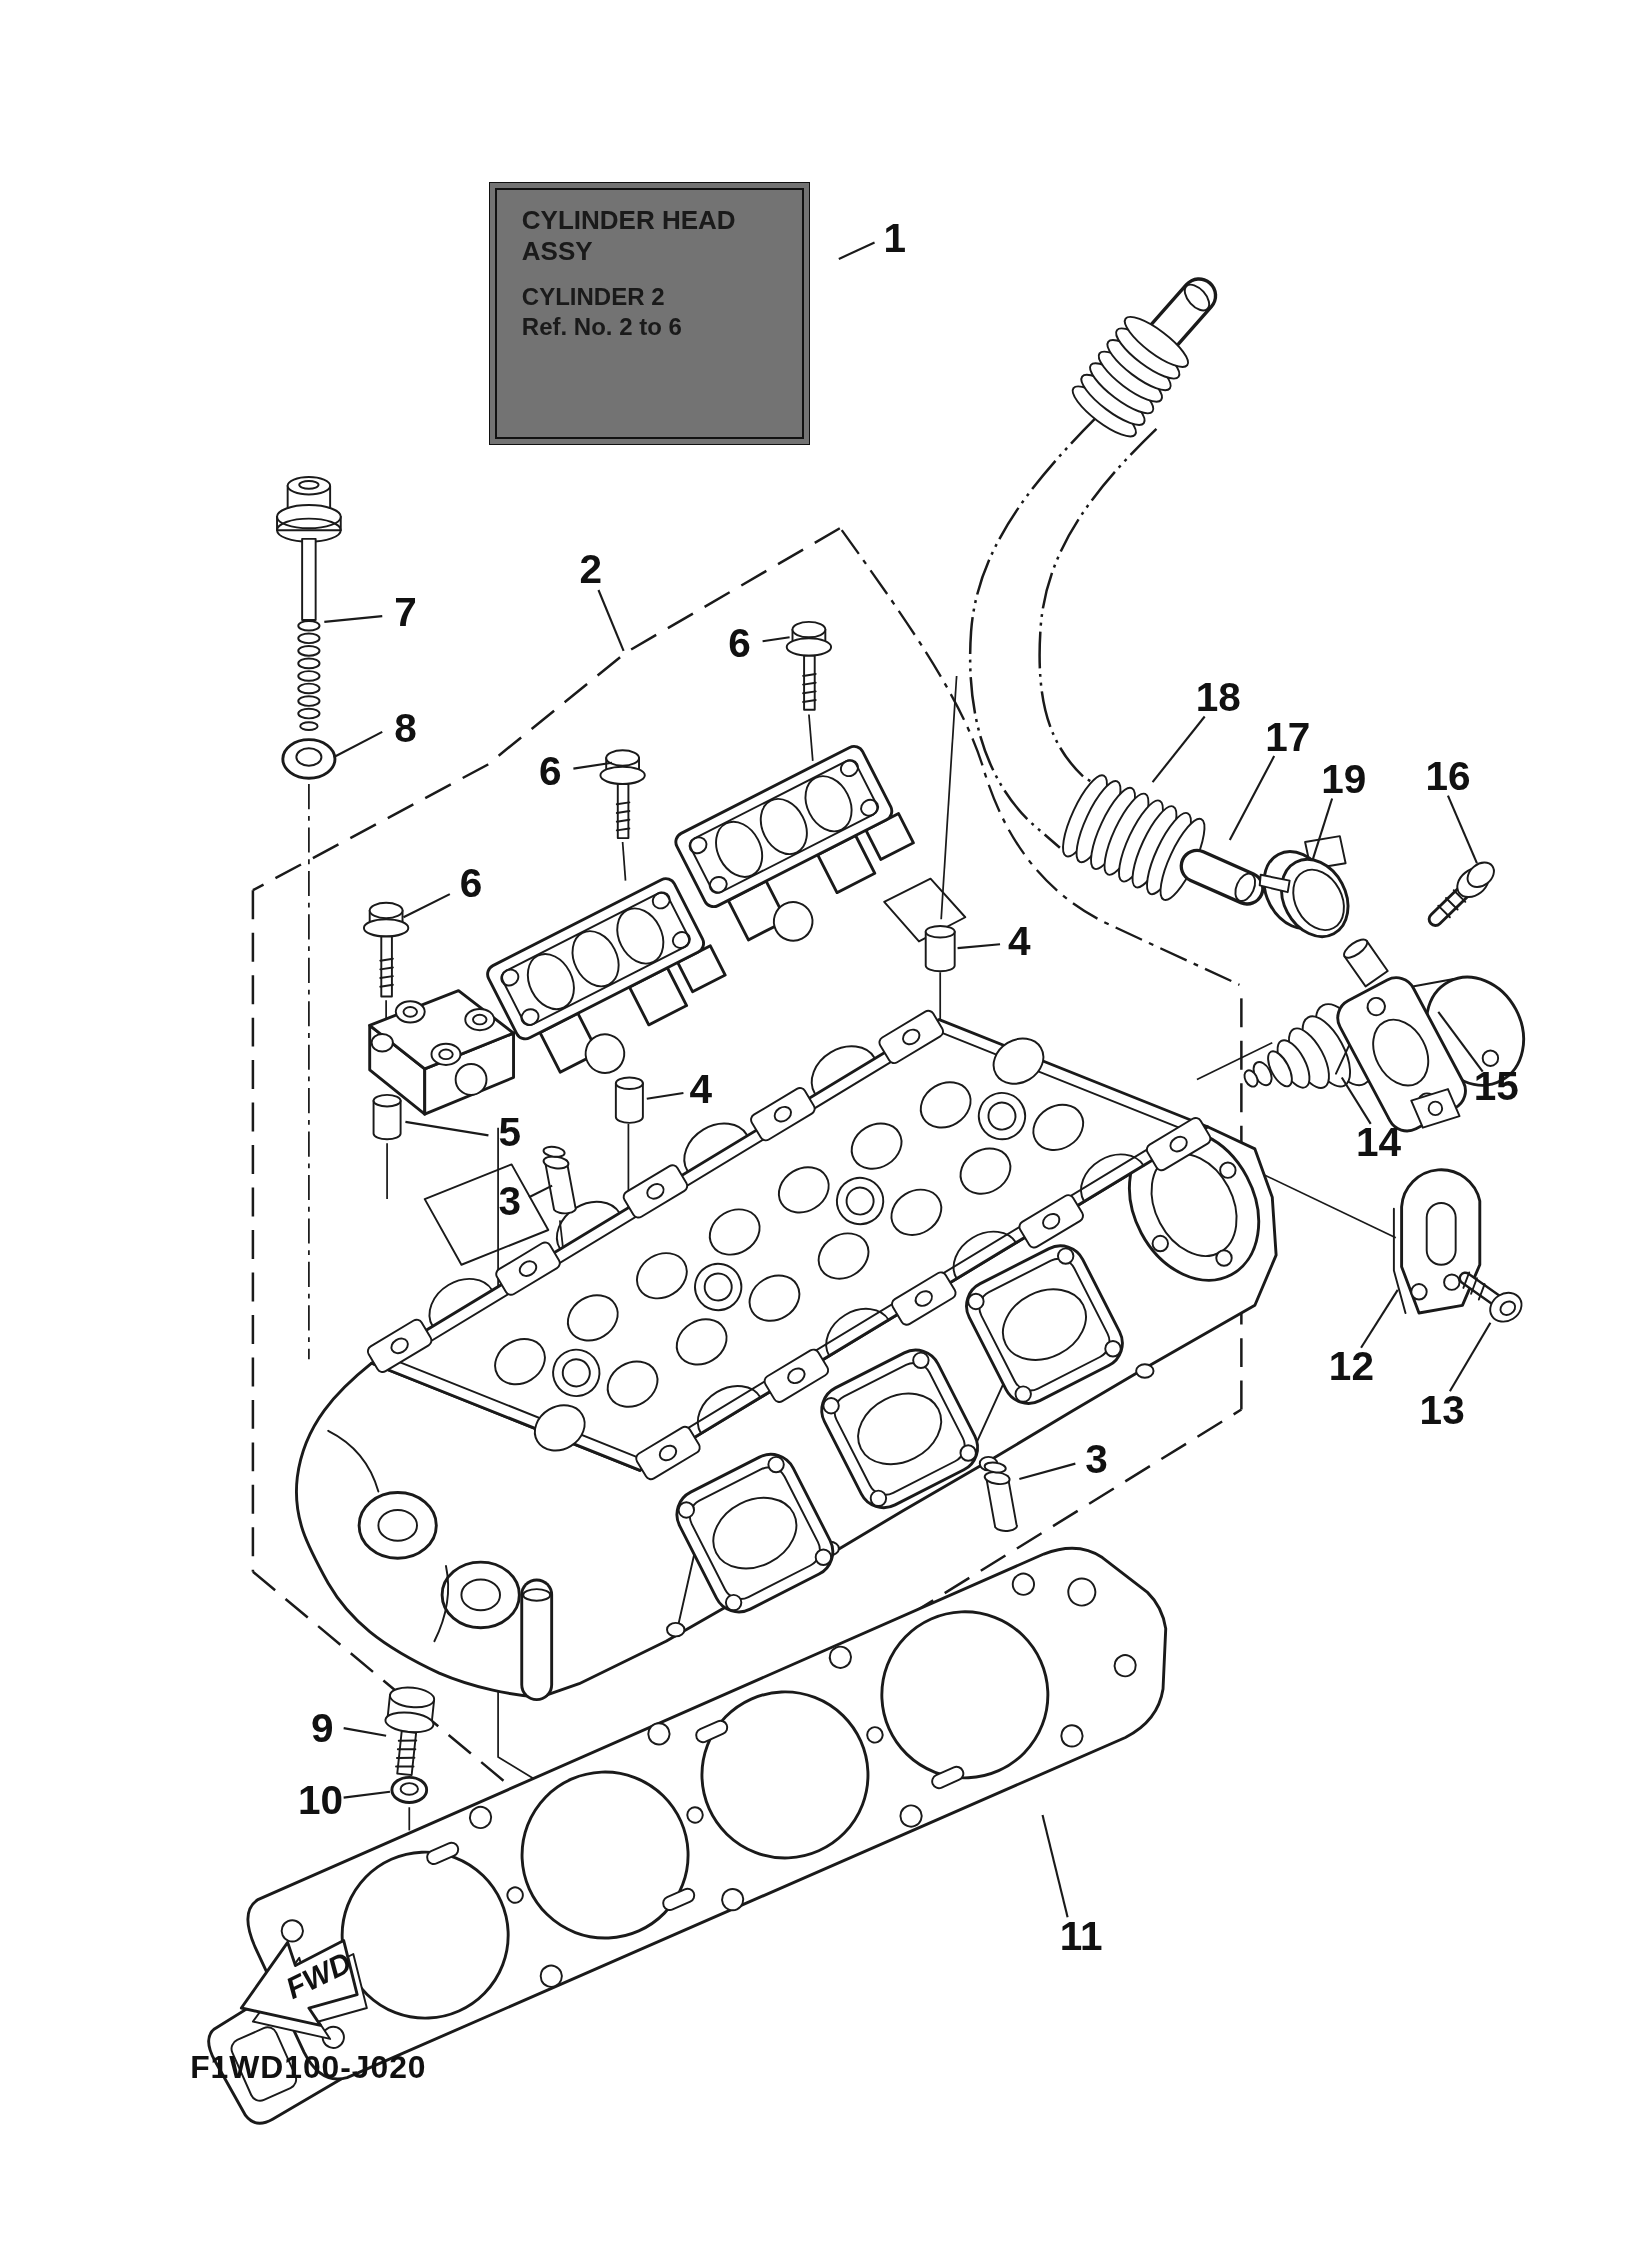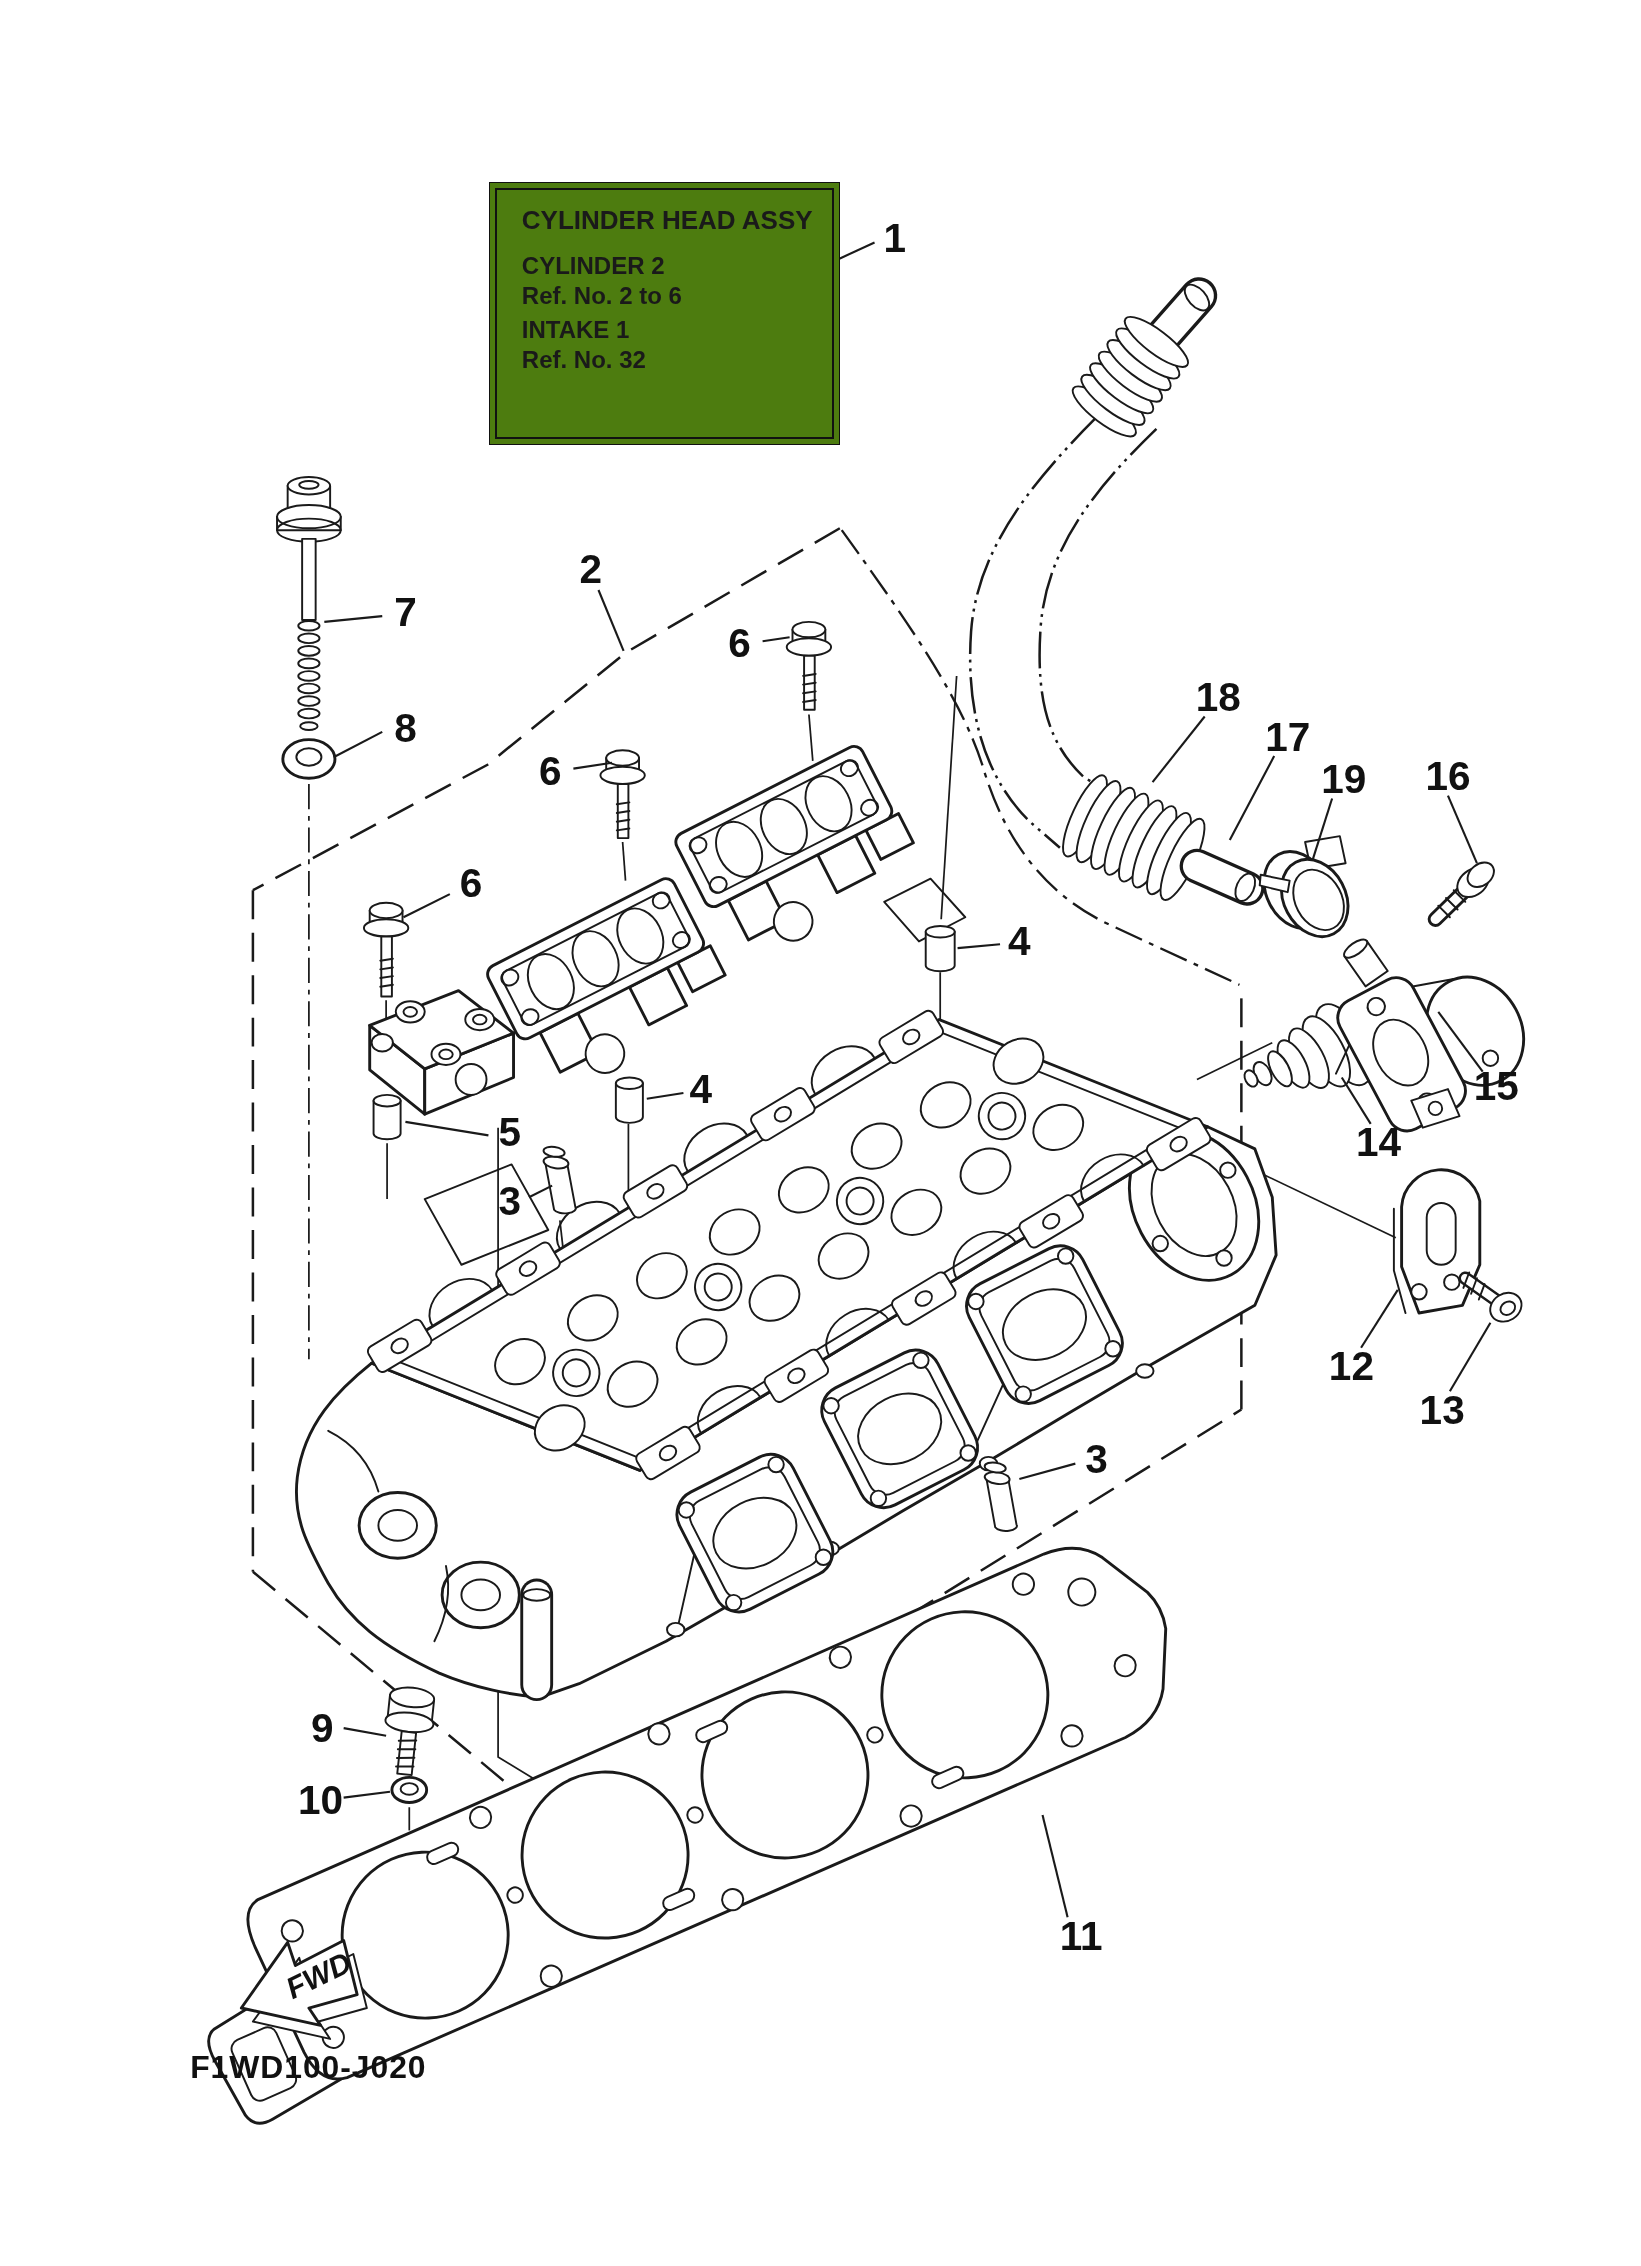--- a/index.html
+++ b/index.html
@@ -12,22 +12,22 @@
   .dash{stroke:#1a1a1a;fill:none;stroke-width:2.6;stroke-dasharray:30 14;}
   .dashdot{stroke:#1a1a1a;fill:none;stroke-width:2.4;stroke-dasharray:30 8 5 8;}
   .axis{stroke:#1a1a1a;fill:none;stroke-width:1.8;stroke-dasharray:26 7 5 7;}
   .thin{stroke:#1a1a1a;fill:none;stroke-width:1.8;}
   .phantom{stroke:#1a1a1a;fill:none;stroke-width:2.6;stroke-dasharray:38 6 3 6 3 6;}
   .leader{stroke:#1a1a1a;stroke-width:2.2;}
   .part-label{font:bold 42px "Liberation Sans",sans-serif;fill:#111;}
   .fwd-text{font:italic bold 31px "Liberation Sans",sans-serif;fill:#111;}
   .code-text{font:bold 33px "Liberation Sans",sans-serif;fill:#111;letter-spacing:1px;}
   
-  .info-box{position:absolute;left:489px;top:182px;width:351px;height:263px;
-            border:1.9px solid #111;padding:4.8px;box-sizing:border-box;background:#4d7c0f;}
+  .info-box{position:absolute;left:489px;top:182px;width:321px;height:263px;
+            border:1.9px solid #111;padding:4.8px;box-sizing:border-box;background:#737373;}
   .info-box-inner{border:2.9px solid #111;width:100%;height:100%;box-sizing:border-box;
             padding:15.4px 7.7px 0 25px;}
   .info-title{font-size:26px;font-weight:bold;margin-bottom:14.5px;letter-spacing:0;}
   .info-name{font-size:24px;font-weight:bold;line-height:30px;}
   .info-ref{font-size:24px;font-weight:bold;line-height:30px;margin-bottom:4.8px;}
 </style>
 </head>
 <body>
 
 <div class="page">
@@ -549,20 +549,16 @@
       </g>
 </svg>
 
 <div class="info-box">
   <div class="info-box-inner">
     <div class="info-title">CYLINDER HEAD ASSY</div>
     <div class="info-entry">
       <div class="info-name">CYLINDER 2</div>
       <div class="info-ref">Ref. No. 2 to 6</div>
     </div>
-    <div class="info-entry">
-      <div class="info-name">INTAKE 1</div>
-      <div class="info-ref">Ref. No. 32</div>
-    </div>
   </div>
 </div>
 </div>
 
 
 </body></html>

